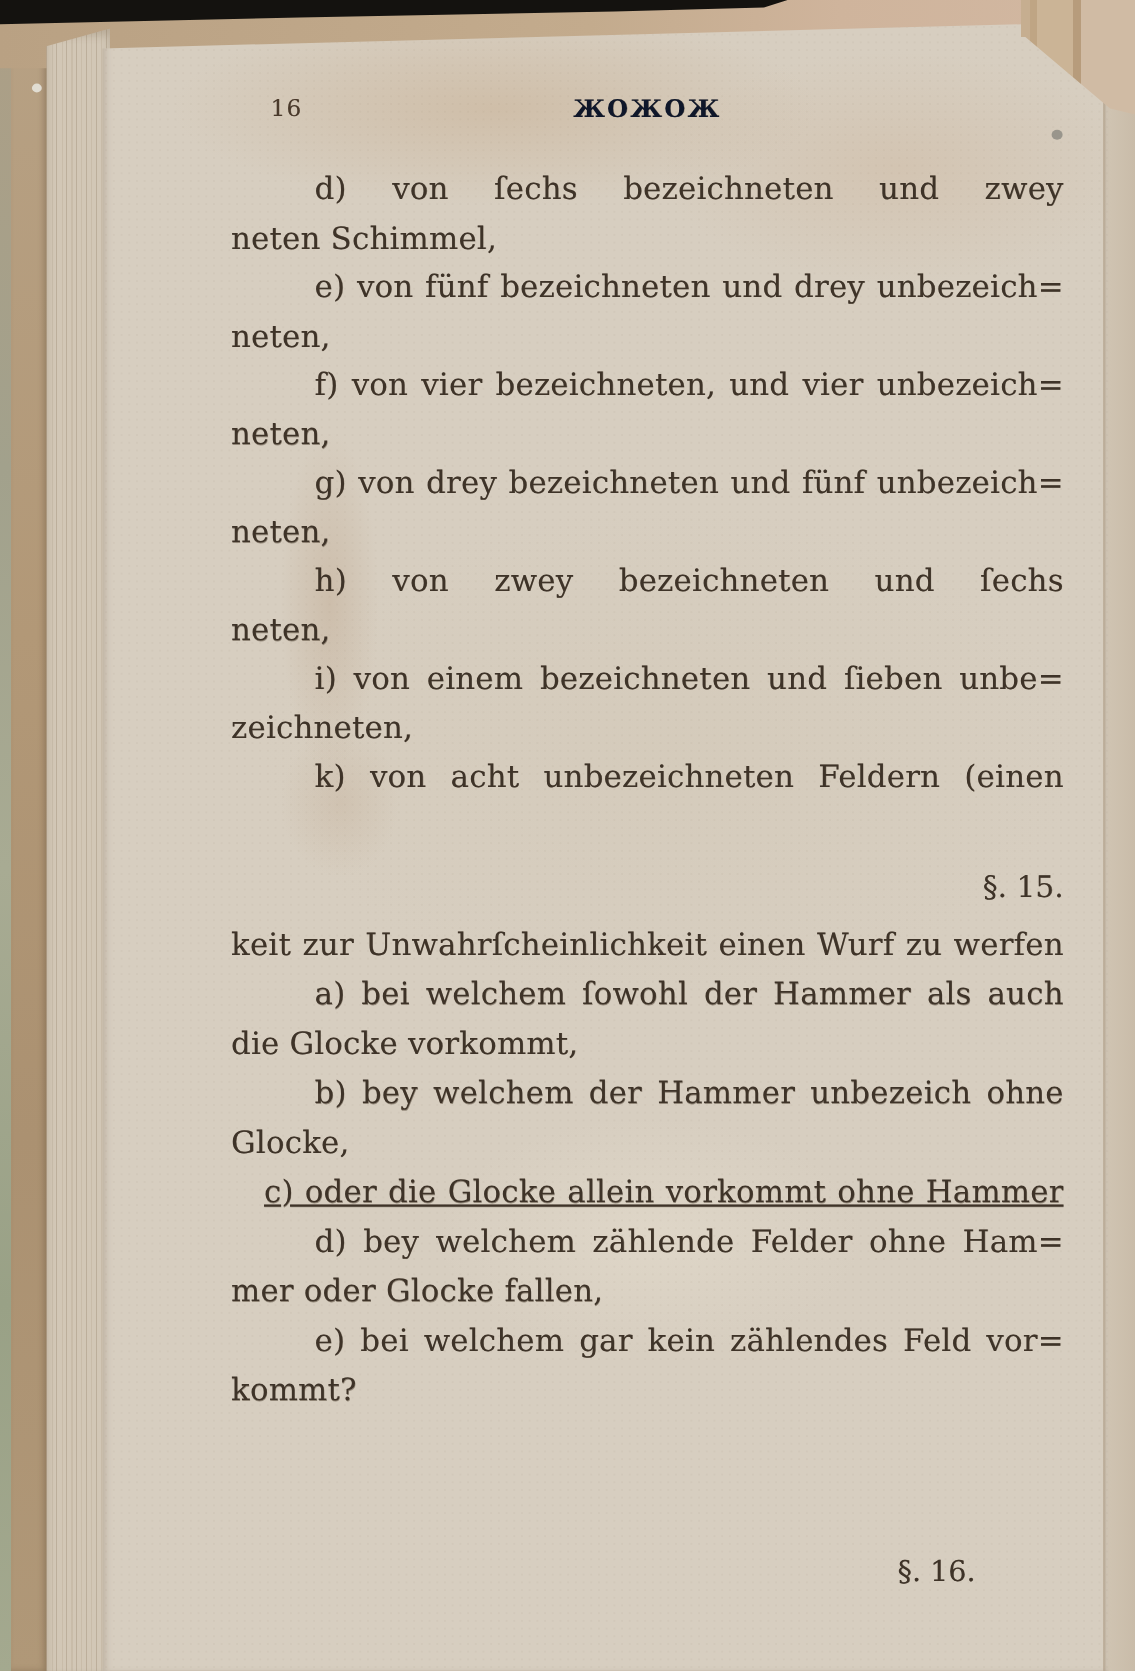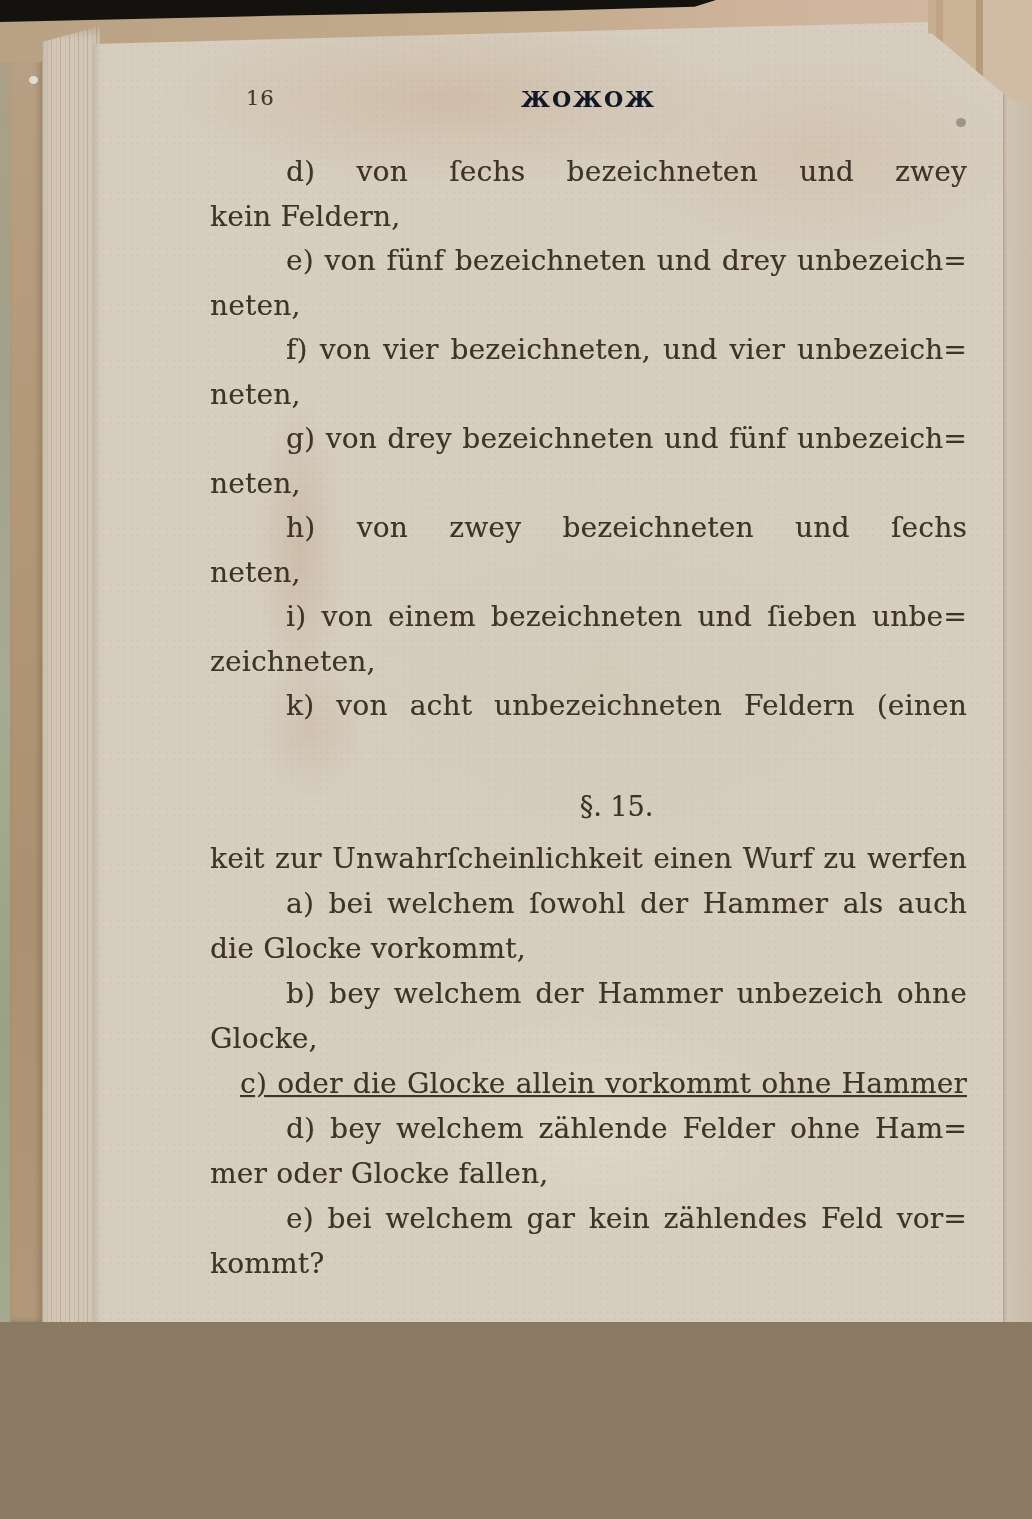--- a/index.html
+++ b/index.html
@@ -1,17 +1,17 @@
 <!DOCTYPE html>
 <html><head>
 <meta charset="utf-8">
 <style>
   html,body{margin:0;padding:0;background:#8a7a63;}
   .stage{
-    position:relative;width:1032px;height:1322px;overflow:hidden;
+    position:relative;width:1032px;height:1519px;overflow:hidden;
     background:#b1997a;
     font-family:"DejaVu Serif","Liberation Serif",serif;
   }
   
   .olive-strip{position:absolute;left:0;top:0;width:10px;height:100%;
     background:linear-gradient(180deg,#ad9f86 0%,#a2a18c 28%,#a8ab93 52%,#99a186 78%,#a4a98f 100%);}
   .tan-band{position:absolute;left:10px;top:0;width:34px;height:100%;
     background:linear-gradient(180deg,#b7a184 0%,#b29877 38%,#ab9171 68%,#b09878 100%);
     box-shadow:inset -4px 0 6px rgba(90,70,45,.35);}
   .white-fleck{position:absolute;left:29px;top:76px;width:9px;height:8px;border-radius:50%;
@@ -58,21 +58,21 @@
   .part1{position:absolute;left:0;right:0;top:150px;}
   .part1 .ln{height:44.5px;line-height:44.5px;}
   .part2{position:absolute;left:0;right:0;top:836px;}
   .part2 .ln{height:45px;line-height:45px;}
   .ln{font-size:28px;letter-spacing:.2px;overflow:hidden;}
   .first{text-align:justify;text-align-last:justify;padding-left:76px;}
   .full{text-align:justify;text-align-last:justify;}
   .cline{text-align:justify;text-align-last:justify;padding-left:30px;text-decoration:underline;}
   .cont{text-align:left;}
   .sec15{position:absolute;left:0;right:0;top:784px;height:46px;line-height:46px;
-    text-align:center;padding-left:56px;font-size:27px;}
+    text-align:right;padding-left:56px;font-size:27px;}
   .catchword{position:absolute;left:606px;top:1414px;font-size:26px;}
 </style>
 </head>
 <body>
 
 <div class="stage">
   <div class="olive-strip"></div>
   <div class="tan-band"></div>
   <div class="top-strip"></div>
   <div class="page-stack"></div>
@@ -82,21 +82,21 @@
   <div class="black-top"></div>
   <div class="white-fleck"></div>
   <div class="grey-dot"></div>
 
   <div class="textblock">
     <div class="pagenum">16</div>
     <div class="ornament">ЖOЖOЖ</div>
 
     <div class="part1">
       <div class="ln first">d) von ſechs bezeichneten und zwey unbezeich=</div>
-      <div class="ln cont">kein Feldern,</div>
+      <div class="ln cont">neten Schimmel,</div>
       <div class="ln first">e) von fünf bezeichneten und drey unbezeich=</div>
       <div class="ln cont">neten,</div>
       <div class="ln first">f) von vier bezeichneten, und vier unbezeich=</div>
       <div class="ln cont">neten,</div>
       <div class="ln first">g) von drey bezeichneten und fünf unbezeich=</div>
       <div class="ln cont">neten,</div>
       <div class="ln first">h) von zwey bezeichneten und ſechs unbezeich=</div>
       <div class="ln cont">neten,</div>
       <div class="ln first">i) von einem bezeichneten und ſieben unbe=</div>
       <div class="ln cont">zeichneten,</div>

